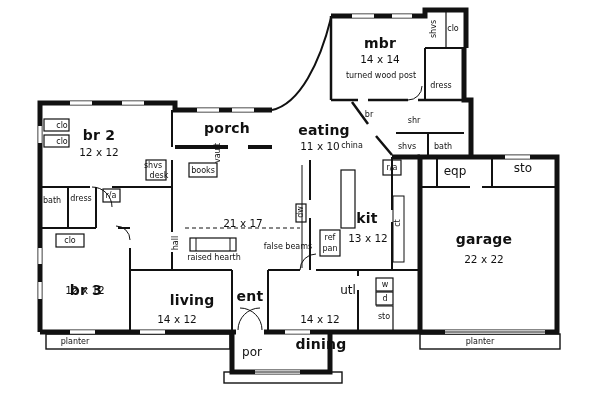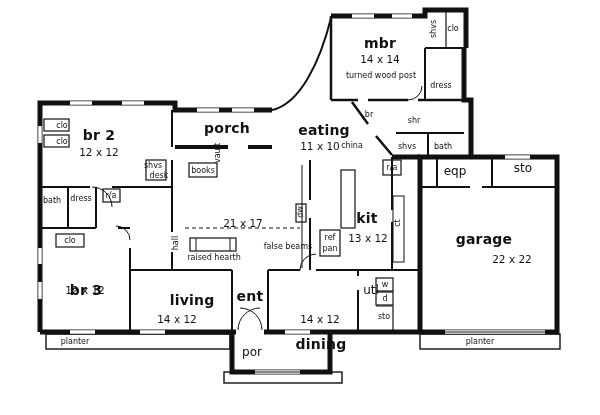--- a/index.html
+++ b/index.html
@@ -131,34 +131,34 @@
 
   <div class="lbl room" style="left:99px;top:136px;">br 2</div>
   <div class="lbl dims" style="left:99px;top:153px;">12 x 12</div>
 
   <div class="lbl dims" style="left:243px;top:224px;">21 x 17</div>
 
   <div class="lbl room" style="left:367px;top:219px;">kit</div>
   <div class="lbl dims" style="left:368px;top:239px;">13 x 12</div>
 
   <div class="lbl room" style="left:484px;top:240px;">garage</div>
-  <div class="lbl dims" style="left:512px;top:260px;text-align:right;">22 x 22</div>
+  <div class="lbl dims" style="left:484px;top:260px;text-align:right;">22 x 22</div>
 
   <div class="lbl room" style="left:86px;top:272px;margin-top:19px;">br 3</div>
   <div class="lbl dims" style="left:85px;top:291px;">12 x 12</div>
 
   <div class="lbl room" style="left:192px;top:301px;">living</div>
   <div class="lbl dims" style="left:177px;top:320px;">14 x 12</div>
 
   <div class="lbl room" style="left:250px;top:297px;">ent</div>
 
   <div class="lbl room" style="left:321px;top:301px;margin-top:44px;">dining</div>
   <div class="lbl dims" style="left:320px;top:320px;">14 x 12</div>
 
-  <div class="lbl room-s" style="left:371px;top:291px;">utl</div>
+  <div class="lbl room-s" style="left:348px;top:291px;">utl</div>
   <div class="lbl room-s" style="left:455px;top:172px;">eqp</div>
   <div class="lbl room-s" style="left:523px;top:169px;">sto</div>
   <div class="lbl room-s" style="left:252px;top:353px;">por</div>
 
   <div class="lbl sm vert" style="left:434px;top:29px;">shvs</div>
   <div class="lbl sm" style="left:453px;top:29px;">clo</div>
   <div class="lbl sm" style="left:441px;top:86px;">dress</div>
   <div class="lbl sm" style="left:369px;top:115px;">br</div>
   <div class="lbl sm" style="left:414px;top:121px;">shr</div>
   <div class="lbl sm" style="left:407px;top:147px;">shvs</div>

